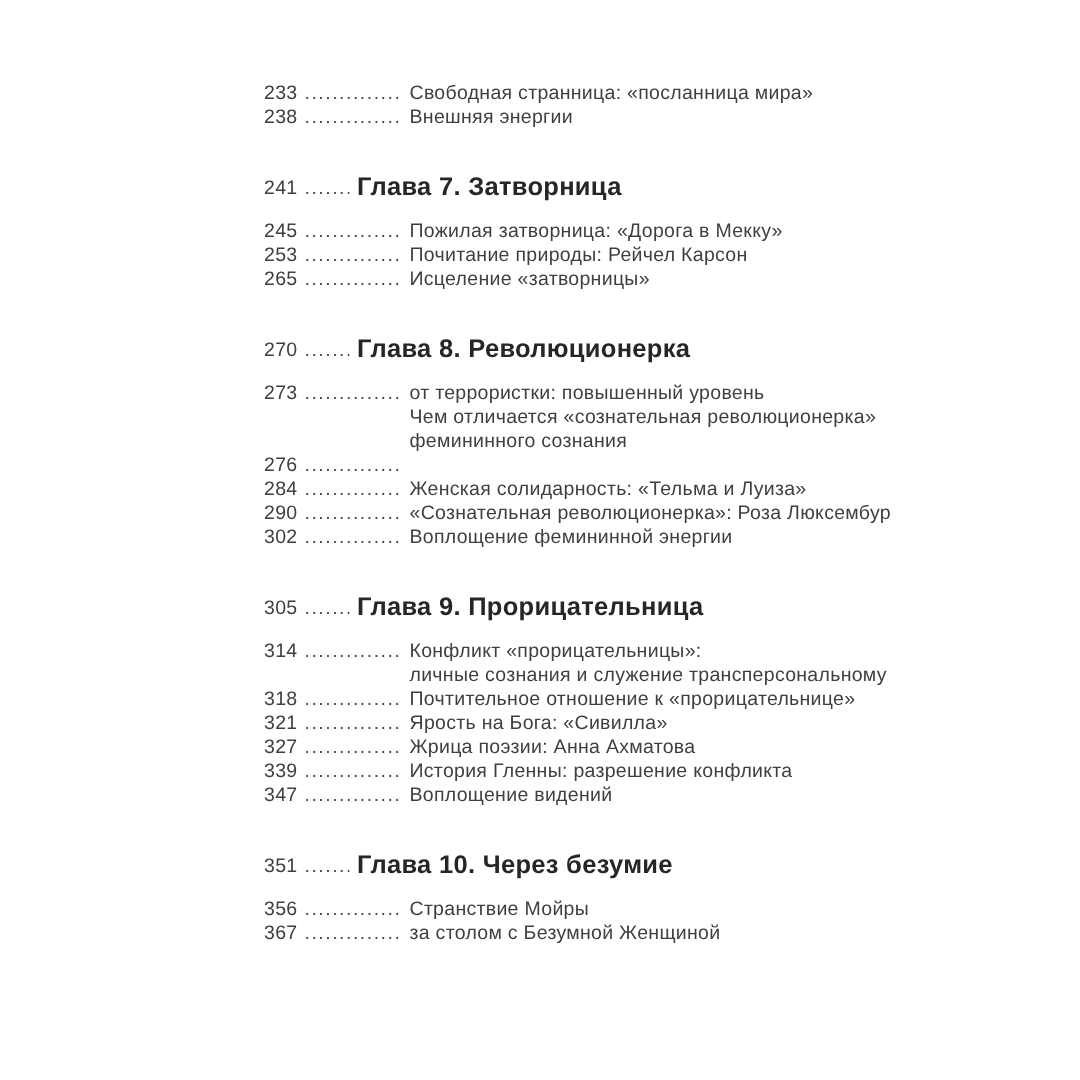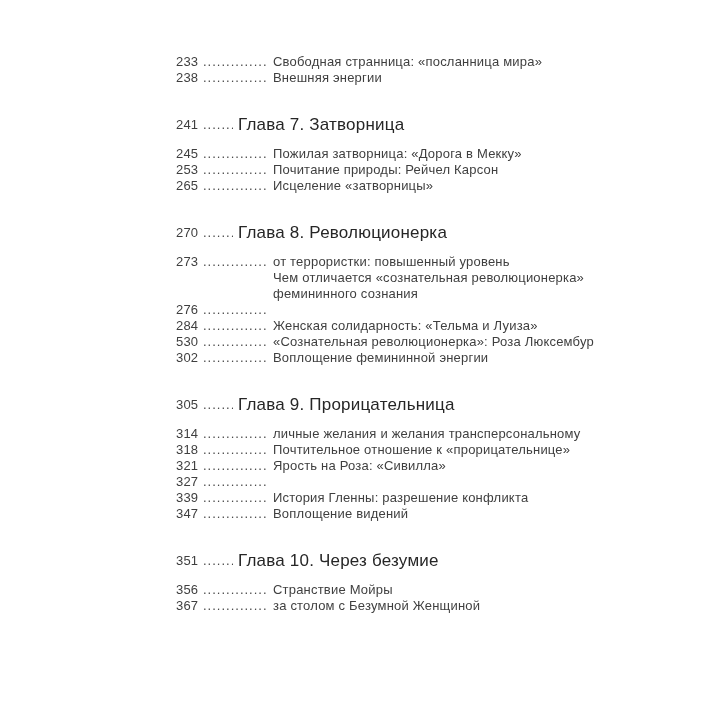--- a/index.html
+++ b/index.html
@@ -51,21 +51,21 @@
   .entry .lines { flex: 1 1 auto; }
   .entry .lines > div { line-height: 16px; }
   .chapter {
     margin-top: 28px;
     margin-bottom: 10px;
     line-height: 22px;
   }
   .chapter .dots { width: 30px; margin-right: 5px; }
   .chapter .title {
     font-size: 17px;
-    font-weight: normal;
+    font-weight: bold;
     color: #262626;
     letter-spacing: 0.2px;
     line-height: 22px;
     white-space: nowrap;
   }
 </style>
 </head>
 <body>
 
 <main class="page">
@@ -129,21 +129,21 @@
         <span class="dots">........................................</span>
       </div>
       <div class="row entry">
         <span class="num">284</span>
         <span class="dots">........................................</span>
         <span class="lines">
           <div>Женская солидарность: «Тельма и Луиза»</div>
         </span>
       </div>
       <div class="row entry">
-        <span class="num">530</span>
+        <span class="num">290</span>
         <span class="dots">........................................</span>
         <span class="lines">
           <div>«Сознательная революционерка»: Роза Люксембур</div>
         </span>
       </div>
       <div class="row entry">
         <span class="num">302</span>
         <span class="dots">........................................</span>
         <span class="lines">
           <div>Воплощение фемининной энергии</div>
@@ -151,40 +151,44 @@
       </div>
       <div class="row chapter">
         <span class="num">305</span>
         <span class="dots">............</span>
         <span class="title">Глава 9. Прорицательница</span>
       </div>
       <div class="row entry">
         <span class="num">314</span>
         <span class="dots">........................................</span>
         <span class="lines">
-          <div>личные желания и желания трансперсональному</div>
+          <div>Конфликт «прорицательницы»:</div>
+          <div>личные сознания и служение трансперсональному</div>
         </span>
       </div>
       <div class="row entry">
         <span class="num">318</span>
         <span class="dots">........................................</span>
         <span class="lines">
           <div>Почтительное отношение к «прорицательнице»</div>
         </span>
       </div>
       <div class="row entry">
         <span class="num">321</span>
         <span class="dots">........................................</span>
         <span class="lines">
-          <div>Ярость на Роза: «Сивилла»</div>
+          <div>Ярость на Бога: «Сивилла»</div>
         </span>
       </div>
       <div class="row entry">
         <span class="num">327</span>
         <span class="dots">........................................</span>
+        <span class="lines">
+          <div>Жрица поэзии: Анна Ахматова</div>
+        </span>
       </div>
       <div class="row entry">
         <span class="num">339</span>
         <span class="dots">........................................</span>
         <span class="lines">
           <div>История Гленны: разрешение конфликта</div>
         </span>
       </div>
       <div class="row entry">
         <span class="num">347</span>

